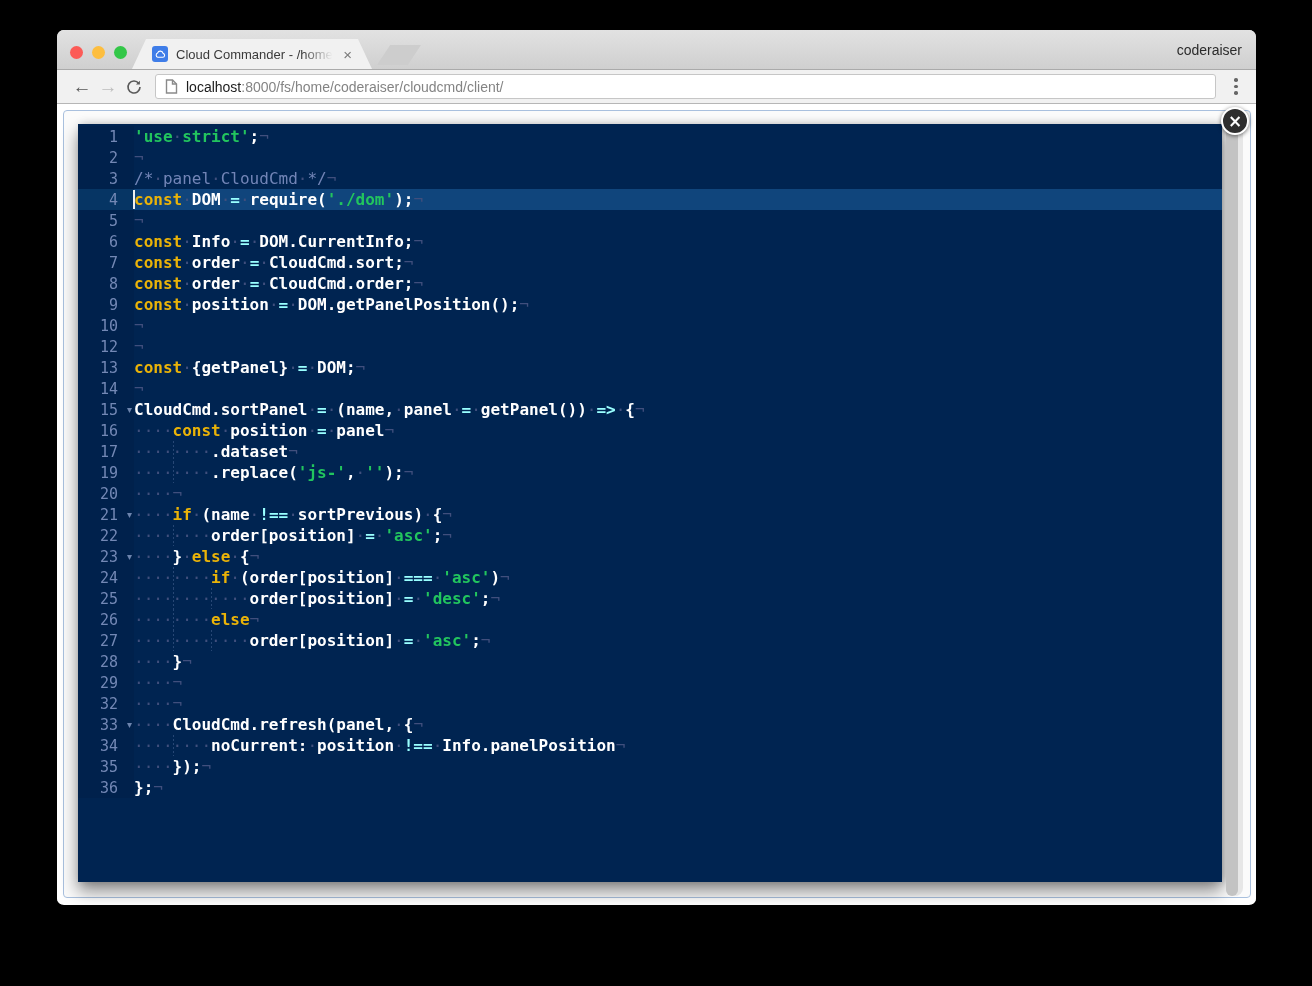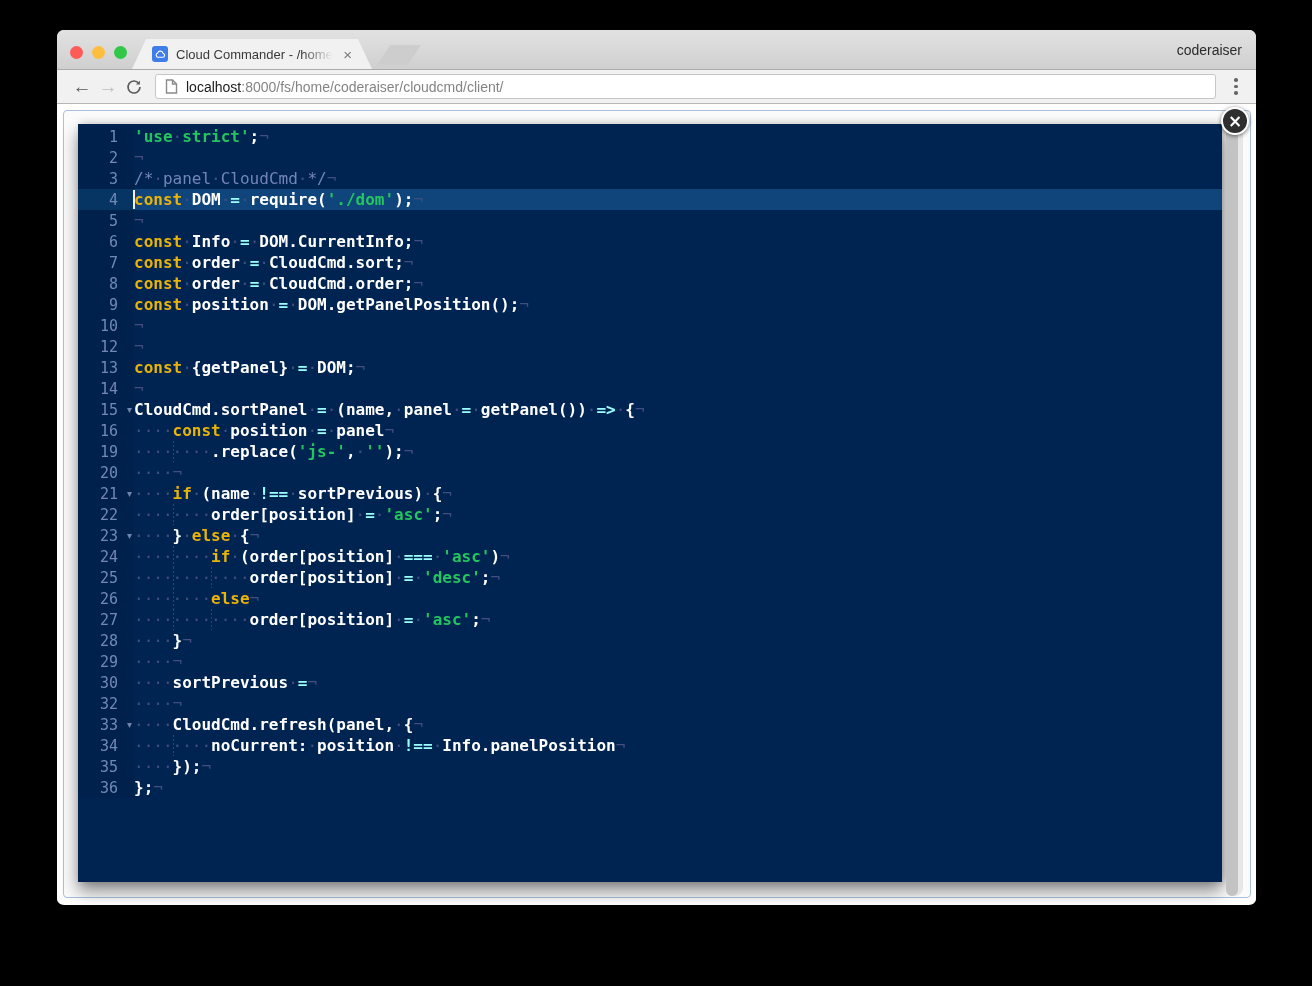--- a/index.html
+++ b/index.html
@@ -185,32 +185,32 @@
             <div class="ed-row"><div class="ed-gutter-cell"><span class="ed-num">6</span></div><div class="ed-code"><span class="tk-k">const</span><span class="tk-w">·</span><span class="tk-t">Info</span><span class="tk-w">·</span><span class="tk-o">=</span><span class="tk-w">·</span><span class="tk-t">DOM.CurrentInfo;</span><span class="tk-w">¬</span></div></div>
             <div class="ed-row"><div class="ed-gutter-cell"><span class="ed-num">7</span></div><div class="ed-code"><span class="tk-k">const</span><span class="tk-w">·</span><span class="tk-t">order</span><span class="tk-w">·</span><span class="tk-o">=</span><span class="tk-w">·</span><span class="tk-t">CloudCmd.sort;</span><span class="tk-w">¬</span></div></div>
             <div class="ed-row"><div class="ed-gutter-cell"><span class="ed-num">8</span></div><div class="ed-code"><span class="tk-k">const</span><span class="tk-w">·</span><span class="tk-t">order</span><span class="tk-w">·</span><span class="tk-o">=</span><span class="tk-w">·</span><span class="tk-t">CloudCmd.order;</span><span class="tk-w">¬</span></div></div>
             <div class="ed-row"><div class="ed-gutter-cell"><span class="ed-num">9</span></div><div class="ed-code"><span class="tk-k">const</span><span class="tk-w">·</span><span class="tk-t">position</span><span class="tk-w">·</span><span class="tk-o">=</span><span class="tk-w">·</span><span class="tk-t">DOM.getPanelPosition();</span><span class="tk-w">¬</span></div></div>
             <div class="ed-row"><div class="ed-gutter-cell"><span class="ed-num">10</span></div><div class="ed-code"><span class="tk-w">¬</span></div></div>
             <div class="ed-row"><div class="ed-gutter-cell"><span class="ed-num">12</span></div><div class="ed-code"><span class="tk-w">¬</span></div></div>
             <div class="ed-row"><div class="ed-gutter-cell"><span class="ed-num">13</span></div><div class="ed-code"><span class="tk-k">const</span><span class="tk-w">·</span><span class="tk-t">{getPanel}</span><span class="tk-w">·</span><span class="tk-o">=</span><span class="tk-w">·</span><span class="tk-t">DOM;</span><span class="tk-w">¬</span></div></div>
             <div class="ed-row"><div class="ed-gutter-cell"><span class="ed-num">14</span></div><div class="ed-code"><span class="tk-w">¬</span></div></div>
             <div class="ed-row"><div class="ed-gutter-cell"><span class="ed-num">15</span><span class="ed-fold">▾</span></div><div class="ed-code"><span class="tk-t">CloudCmd.sortPanel</span><span class="tk-w">·</span><span class="tk-o">=</span><span class="tk-w">·</span><span class="tk-t">(name,</span><span class="tk-w">·</span><span class="tk-t">panel</span><span class="tk-w">·</span><span class="tk-o">=</span><span class="tk-w">·</span><span class="tk-t">getPanel())</span><span class="tk-w">·</span><span class="tk-o">=&gt;</span><span class="tk-w">·</span><span class="tk-t">{</span><span class="tk-w">¬</span></div></div>
             <div class="ed-row"><div class="ed-gutter-cell"><span class="ed-num">16</span></div><div class="ed-code"><span class="tk-w">····</span><span class="tk-k">const</span><span class="tk-w">·</span><span class="tk-t">position</span><span class="tk-w">·</span><span class="tk-o">=</span><span class="tk-w">·</span><span class="tk-t">panel</span><span class="tk-w">¬</span></div></div>
+            <div class="ed-row"><div class="ed-gutter-cell"><span class="ed-num">17</span></div><div class="ed-code"><i class="ed-guide" style="left: 4ch;"></i><span class="tk-w">········</span><span class="tk-t">.dataset</span><span class="tk-w">¬</span></div></div>
             <div class="ed-row"><div class="ed-gutter-cell"><span class="ed-num">19</span></div><div class="ed-code"><i class="ed-guide" style="left: 4ch;"></i><span class="tk-w">········</span><span class="tk-t">.replace(</span><span class="tk-s">'js-'</span><span class="tk-t">,</span><span class="tk-w">·</span><span class="tk-s">''</span><span class="tk-t">);</span><span class="tk-w">¬</span></div></div>
             <div class="ed-row"><div class="ed-gutter-cell"><span class="ed-num">20</span></div><div class="ed-code"><span class="tk-w">····¬</span></div></div>
             <div class="ed-row"><div class="ed-gutter-cell"><span class="ed-num">21</span><span class="ed-fold">▾</span></div><div class="ed-code"><span class="tk-w">····</span><span class="tk-k">if</span><span class="tk-w">·</span><span class="tk-t">(name</span><span class="tk-w">·</span><span class="tk-o">!==</span><span class="tk-w">·</span><span class="tk-t">sortPrevious)</span><span class="tk-w">·</span><span class="tk-t">{</span><span class="tk-w">¬</span></div></div>
             <div class="ed-row"><div class="ed-gutter-cell"><span class="ed-num">22</span></div><div class="ed-code"><i class="ed-guide" style="left: 4ch;"></i><span class="tk-w">········</span><span class="tk-t">order[position]</span><span class="tk-w">·</span><span class="tk-o">=</span><span class="tk-w">·</span><span class="tk-s">'asc'</span><span class="tk-t">;</span><span class="tk-w">¬</span></div></div>
             <div class="ed-row"><div class="ed-gutter-cell"><span class="ed-num">23</span><span class="ed-fold">▾</span></div><div class="ed-code"><span class="tk-w">····</span><span class="tk-t">}</span><span class="tk-w">·</span><span class="tk-k">else</span><span class="tk-w">·</span><span class="tk-t">{</span><span class="tk-w">¬</span></div></div>
             <div class="ed-row"><div class="ed-gutter-cell"><span class="ed-num">24</span></div><div class="ed-code"><i class="ed-guide" style="left: 4ch;"></i><span class="tk-w">········</span><span class="tk-k">if</span><span class="tk-w">·</span><span class="tk-t">(order[position]</span><span class="tk-w">·</span><span class="tk-o">===</span><span class="tk-w">·</span><span class="tk-s">'asc'</span><span class="tk-t">)</span><span class="tk-w">¬</span></div></div>
             <div class="ed-row"><div class="ed-gutter-cell"><span class="ed-num">25</span></div><div class="ed-code"><i class="ed-guide" style="left: 4ch;"></i><i class="ed-guide" style="left: 8ch;"></i><span class="tk-w">············</span><span class="tk-t">order[position]</span><span class="tk-w">·</span><span class="tk-o">=</span><span class="tk-w">·</span><span class="tk-s">'desc'</span><span class="tk-t">;</span><span class="tk-w">¬</span></div></div>
             <div class="ed-row"><div class="ed-gutter-cell"><span class="ed-num">26</span></div><div class="ed-code"><i class="ed-guide" style="left: 4ch;"></i><span class="tk-w">········</span><span class="tk-k">else</span><span class="tk-w">¬</span></div></div>
             <div class="ed-row"><div class="ed-gutter-cell"><span class="ed-num">27</span></div><div class="ed-code"><i class="ed-guide" style="left: 4ch;"></i><i class="ed-guide" style="left: 8ch;"></i><span class="tk-w">············</span><span class="tk-t">order[position]</span><span class="tk-w">·</span><span class="tk-o">=</span><span class="tk-w">·</span><span class="tk-s">'asc'</span><span class="tk-t">;</span><span class="tk-w">¬</span></div></div>
             <div class="ed-row"><div class="ed-gutter-cell"><span class="ed-num">28</span></div><div class="ed-code"><span class="tk-w">····</span><span class="tk-t">}</span><span class="tk-w">¬</span></div></div>
             <div class="ed-row"><div class="ed-gutter-cell"><span class="ed-num">29</span></div><div class="ed-code"><span class="tk-w">····¬</span></div></div>
-            <div class="ed-row"><div class="ed-gutter-cell"><span class="ed-num">30</span></div><div class="ed-code"><span class="tk-w">····</span><span class="tk-t">sortPrevious</span><span class="tk-w">·</span><span class="tk-o">=</span><span class="tk-w">¬</span></div></div>
             <div class="ed-row"><div class="ed-gutter-cell"><span class="ed-num">32</span></div><div class="ed-code"><span class="tk-w">····¬</span></div></div>
             <div class="ed-row"><div class="ed-gutter-cell"><span class="ed-num">33</span><span class="ed-fold">▾</span></div><div class="ed-code"><span class="tk-w">····</span><span class="tk-t">CloudCmd.refresh(panel,</span><span class="tk-w">·</span><span class="tk-t">{</span><span class="tk-w">¬</span></div></div>
             <div class="ed-row"><div class="ed-gutter-cell"><span class="ed-num">34</span></div><div class="ed-code"><i class="ed-guide" style="left: 4ch;"></i><span class="tk-w">········</span><span class="tk-t">noCurrent:</span><span class="tk-w">·</span><span class="tk-t">position</span><span class="tk-w">·</span><span class="tk-o">!==</span><span class="tk-w">·</span><span class="tk-t">Info.panelPosition</span><span class="tk-w">¬</span></div></div>
             <div class="ed-row"><div class="ed-gutter-cell"><span class="ed-num">35</span></div><div class="ed-code"><span class="tk-w">····</span><span class="tk-t">});</span><span class="tk-w">¬</span></div></div>
             <div class="ed-row"><div class="ed-gutter-cell"><span class="ed-num">36</span></div><div class="ed-code"><span class="tk-t">};</span><span class="tk-w">¬</span></div></div>
           </div>
       </div>
       <div class="frame-scrollbar">
         <div class="thumb"></div>
       </div>

